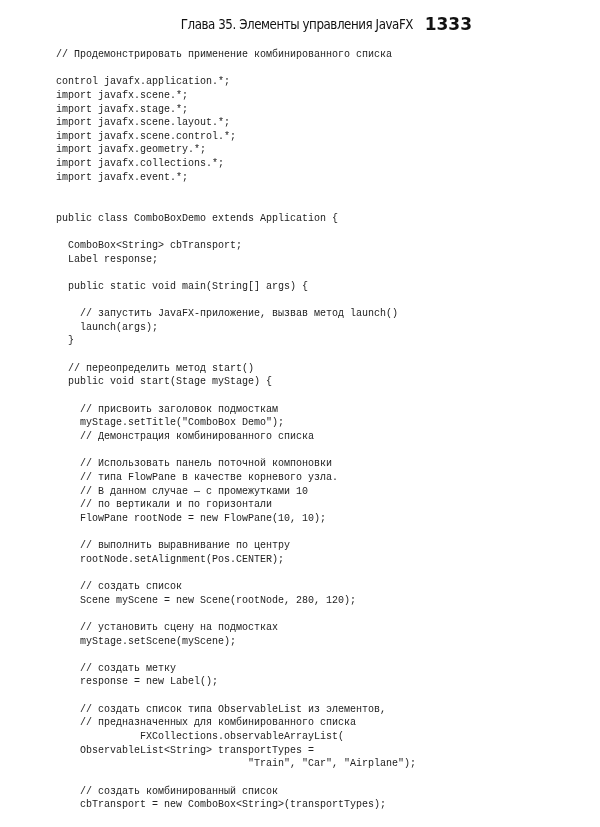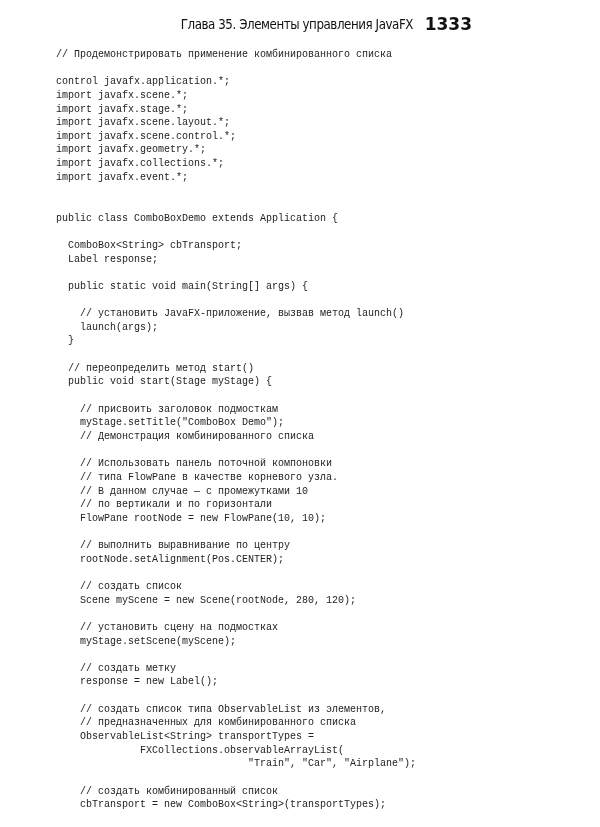--- a/index.html
+++ b/index.html
@@ -51,21 +51,21 @@
       <div class="line">import javafx.event.*;</div>
       <div class="line">&nbsp;</div>
       <div class="line">&nbsp;</div>
       <div class="line">public class ComboBoxDemo extends Application {</div>
       <div class="line">&nbsp;</div>
       <div class="line">  ComboBox&lt;String&gt; cbTransport;</div>
       <div class="line">  Label response;</div>
       <div class="line">&nbsp;</div>
       <div class="line">  public static void main(String[] args) {</div>
       <div class="line">&nbsp;</div>
-      <div class="line">    // установить JavaFX-приложение, вызвав метод launch()</div>
+      <div class="line">    // запустить JavaFX-приложение, вызвав метод launch()</div>
       <div class="line">    launch(args);</div>
       <div class="line">  }</div>
       <div class="line">&nbsp;</div>
       <div class="line">  // переопределить метод start()</div>
       <div class="line">  public void start(Stage myStage) {</div>
       <div class="line">&nbsp;</div>
       <div class="line">    // присвоить заголовок подмосткам</div>
       <div class="line">    myStage.setTitle("ComboBox Demo");</div>
       <div class="line">    // Демонстрация комбинированного списка</div>
       <div class="line">&nbsp;</div>
@@ -82,20 +82,20 @@
       <div class="line">    Scene myScene = new Scene(rootNode, 280, 120);</div>
       <div class="line">&nbsp;</div>
       <div class="line">    // установить сцену на подмостках</div>
       <div class="line">    myStage.setScene(myScene);</div>
       <div class="line">&nbsp;</div>
       <div class="line">    // создать метку</div>
       <div class="line">    response = new Label();</div>
       <div class="line">&nbsp;</div>
       <div class="line">    // создать список типа ObservableList из элементов,</div>
       <div class="line">    // предназначенных для комбинированного списка</div>
+      <div class="line">              FXCollections.observableArrayList(</div>
       <div class="line">    ObservableList&lt;String&gt; transportTypes =</div>
-      <div class="line">              FXCollections.observableArrayList(</div>
       <div class="line">                                "Train", "Car", "Airplane");</div>
       <div class="line">&nbsp;</div>
       <div class="line">    // создать комбинированный список</div>
       <div class="line">    cbTransport = new ComboBox&lt;String&gt;(transportTypes);</div>
     </div>
 </div>
 
 </body></html>

